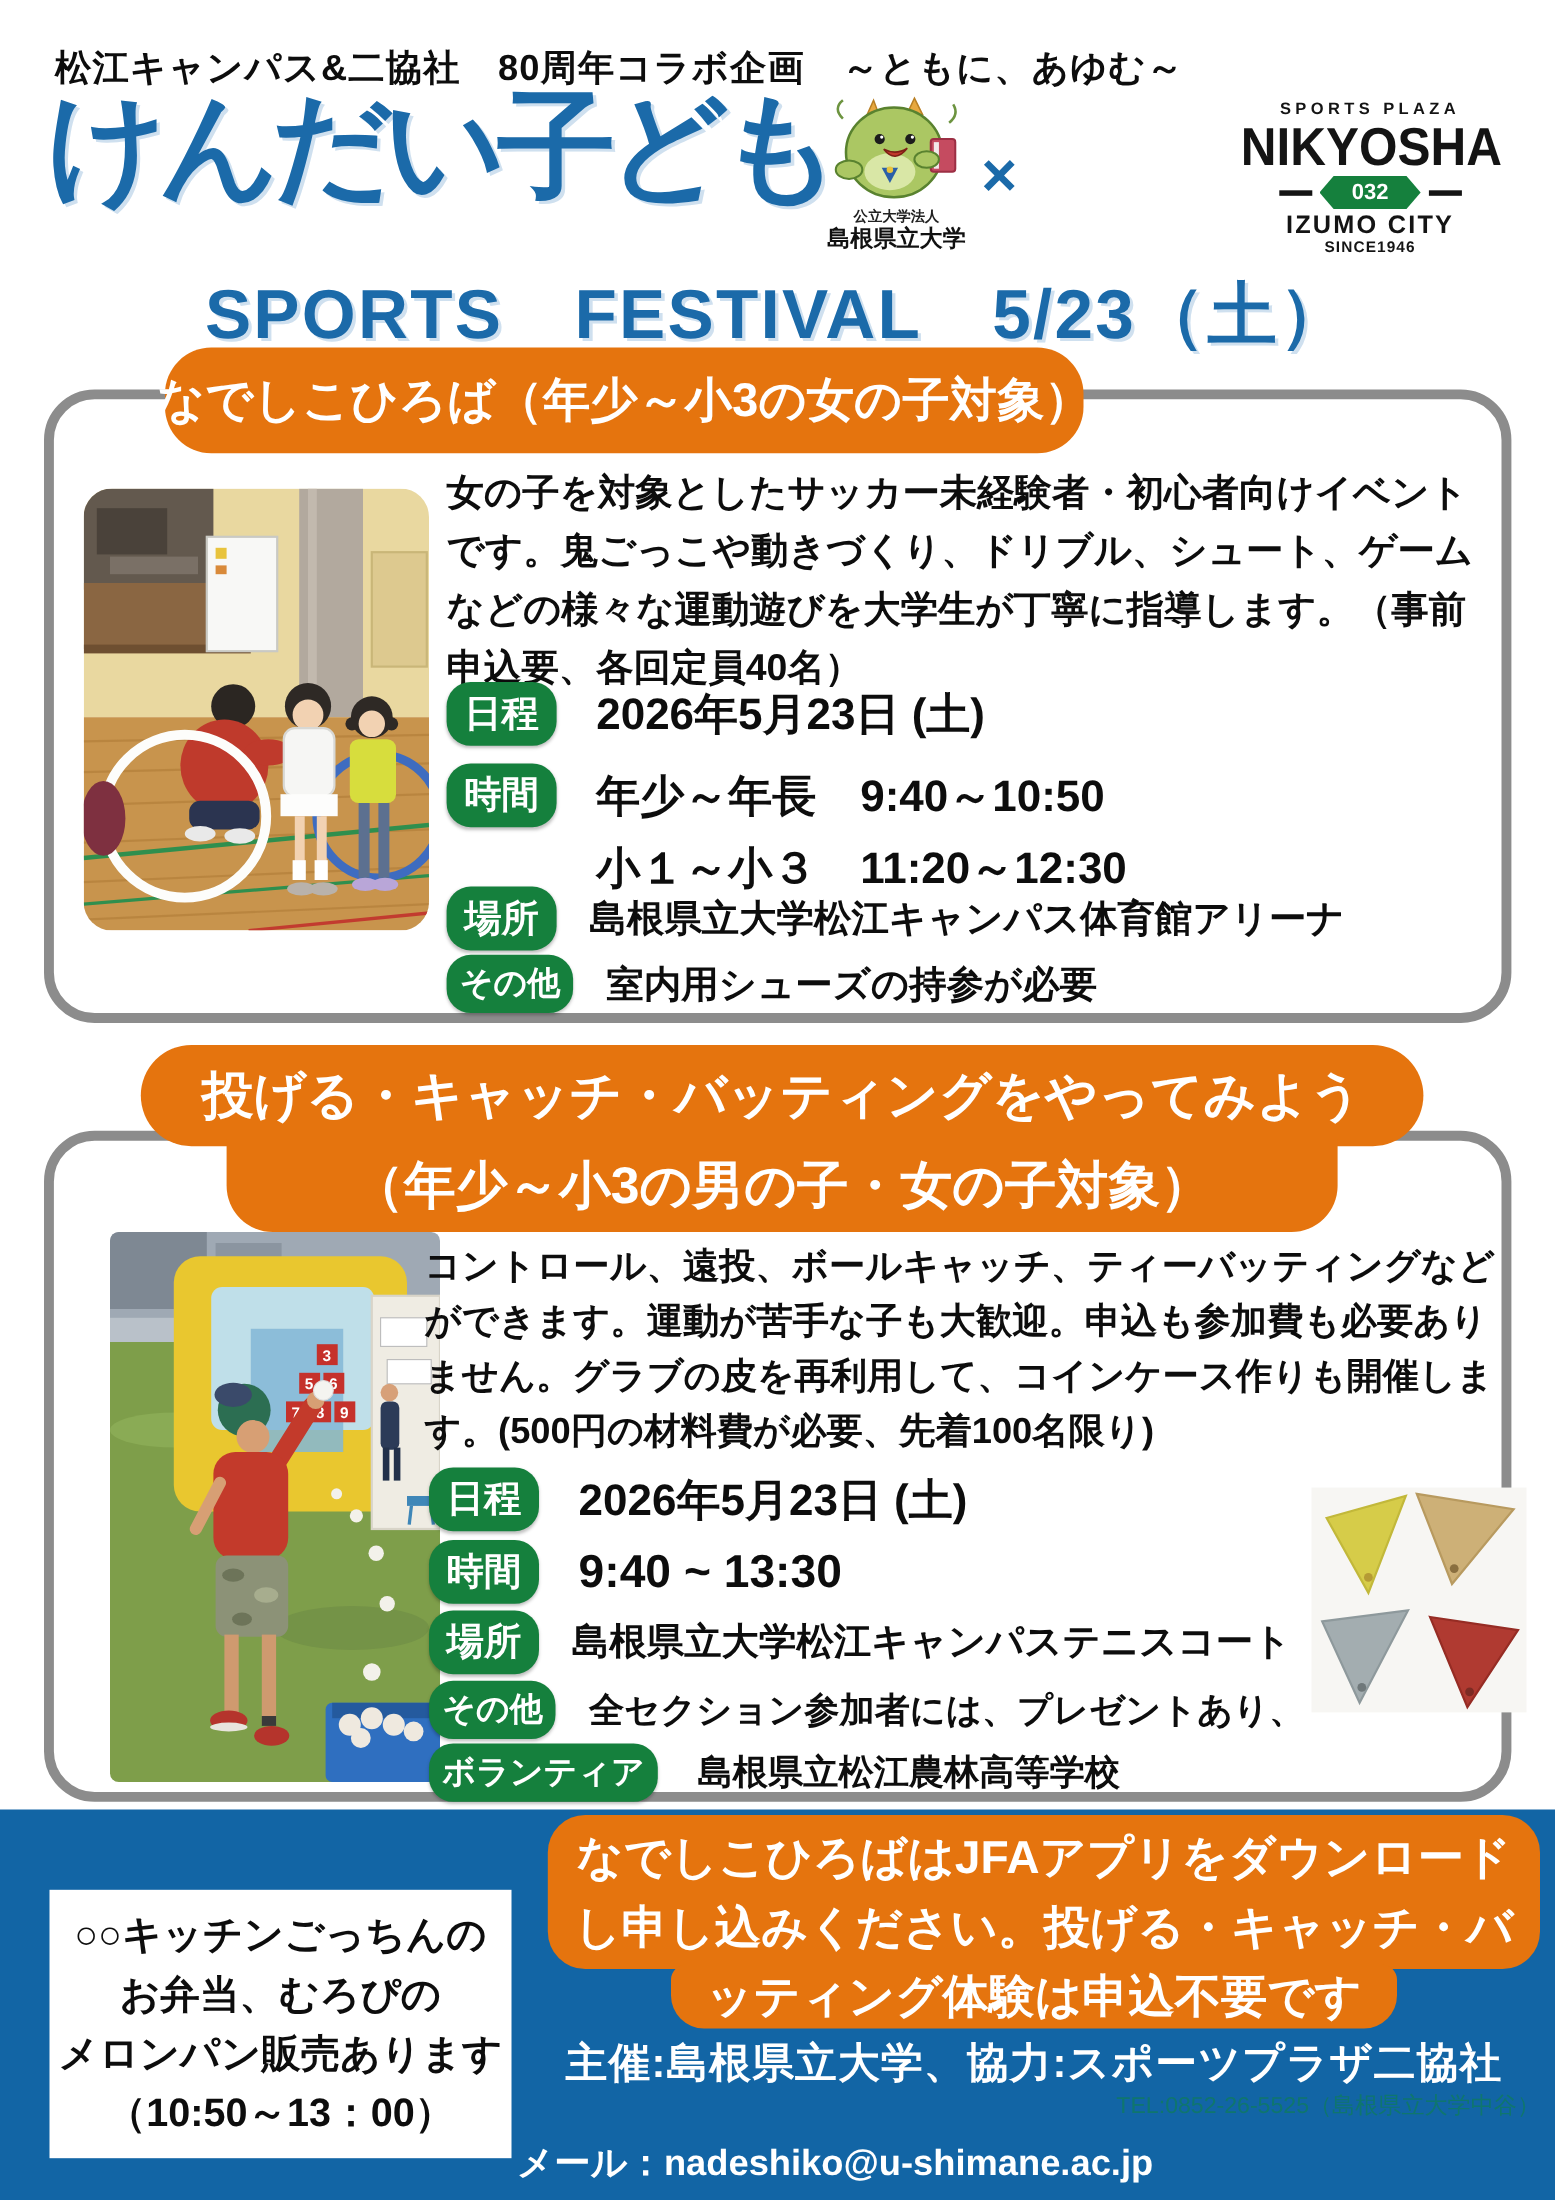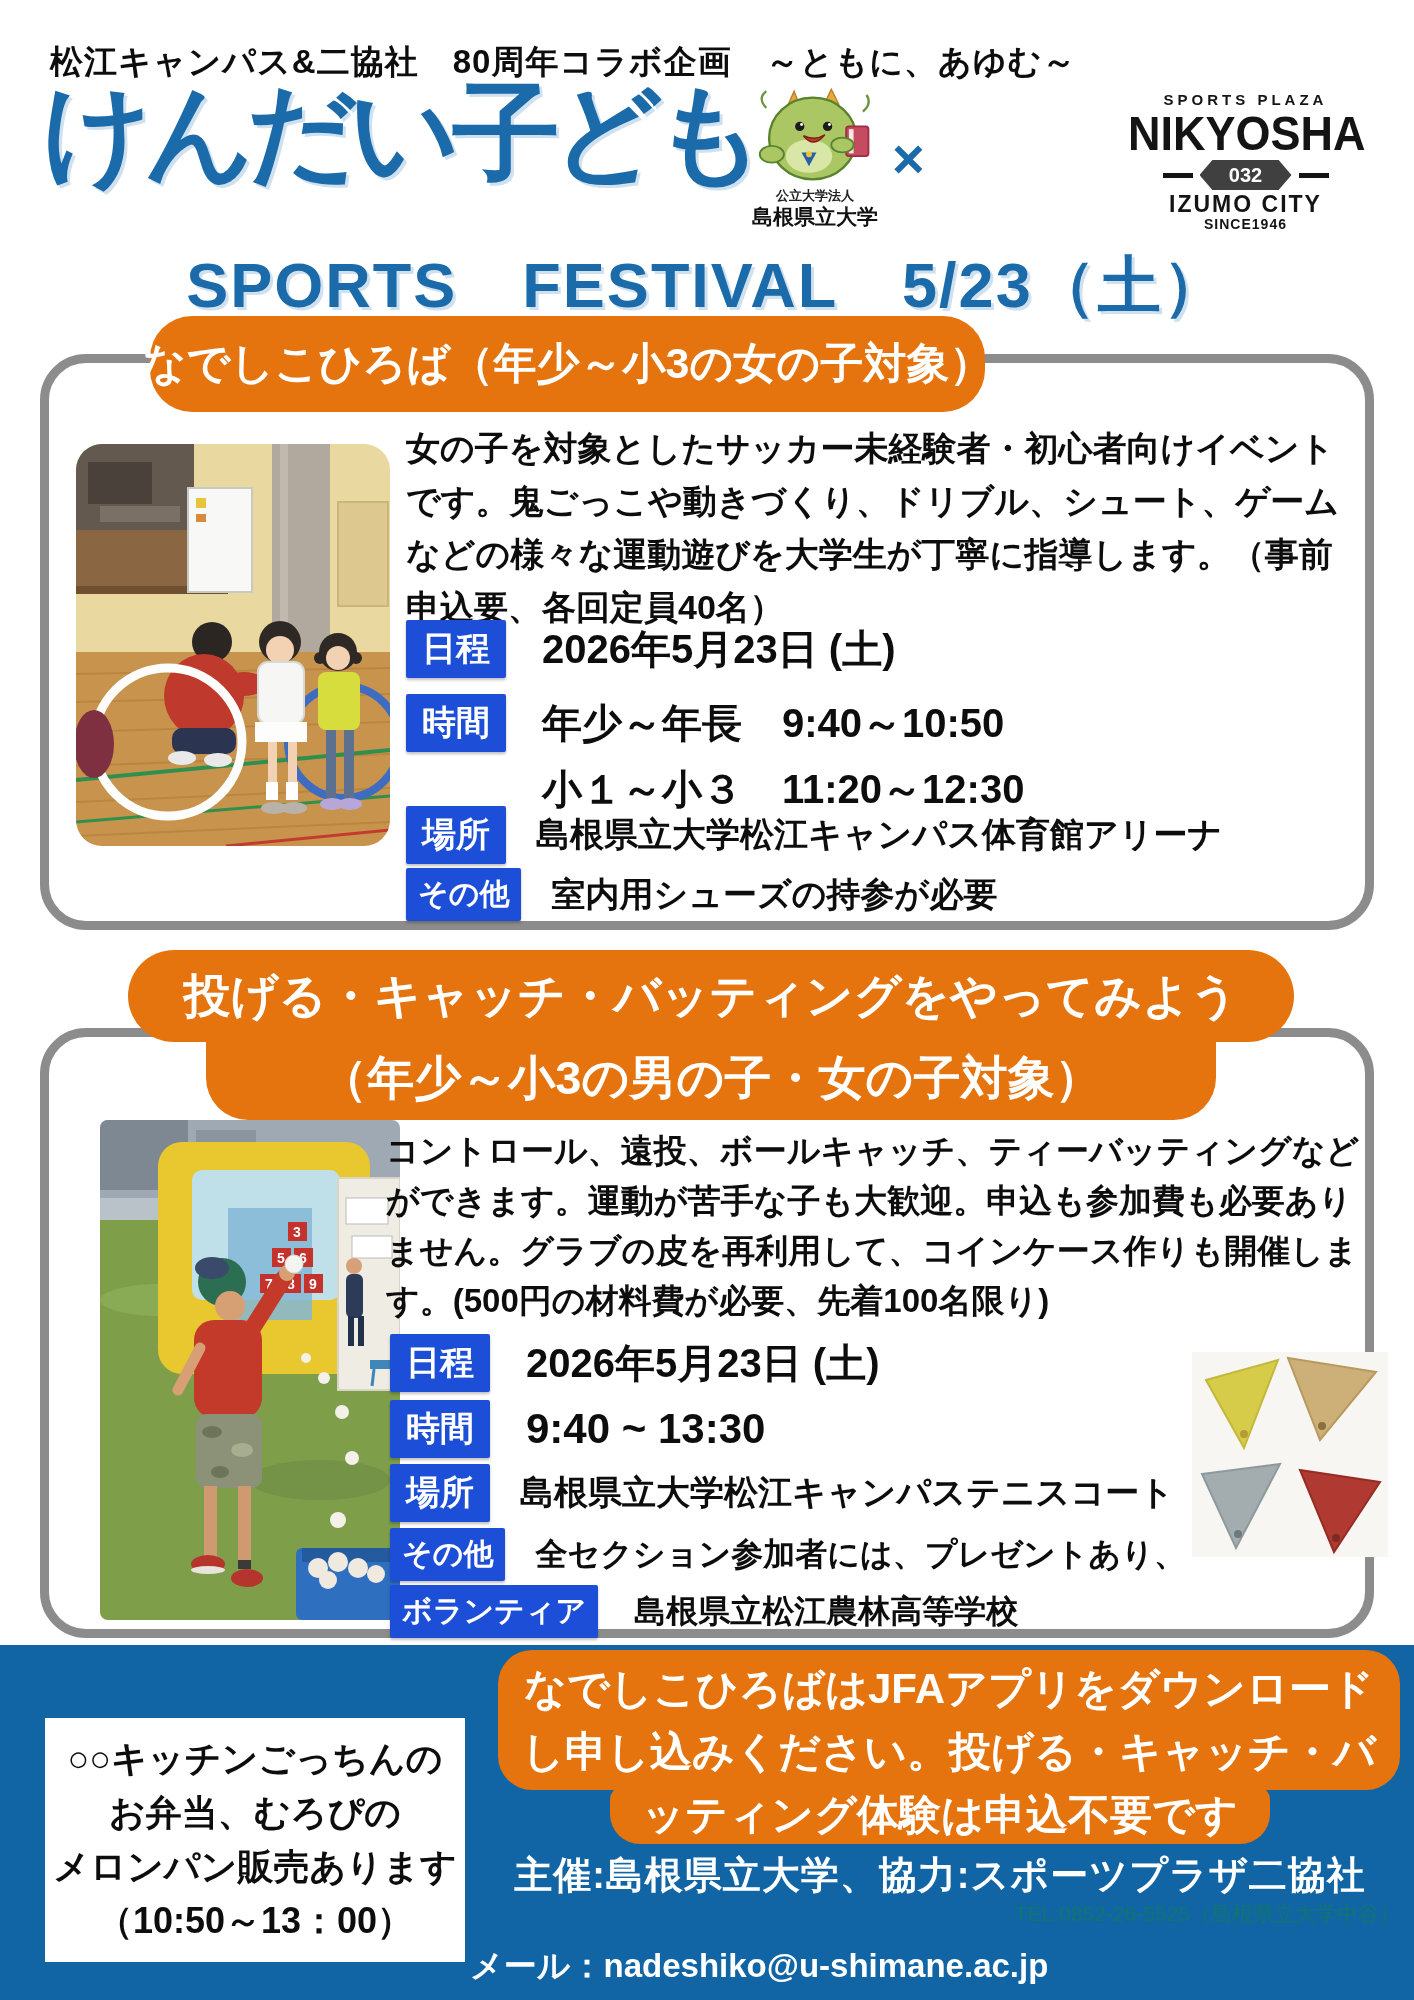--- a/index.html
+++ b/index.html
@@ -13,21 +13,21 @@
               line-height:1.1;text-shadow:3px 3px 0 #cfe0ef;white-space:nowrap;}
   .mascot-wrap{left:740px;top:80px;width:150px;text-align:center;}
   .mascot-cap-small{font-size:13px;font-weight:700;color:#222;line-height:1.2;}
   .mascot-cap{font-size:21px;font-weight:900;color:#111;line-height:1.2;}
   .collab-cross{left:892px;top:126px;font-size:56px;font-weight:900;color:#1b6aa9;}
   .nik{left:1128px;top:92px;width:235px;text-align:center;color:#141414;line-height:1.1;}
   .nik-top{font-size:15px;font-weight:800;letter-spacing:4px;}
   .nik-name{font-size:45px;font-weight:900;letter-spacing:0px;display:inline-block;transform:scaleY(1.08);}
   .nik-badge{display:flex;align-items:center;justify-content:center;gap:7px;margin-top:2px;}
   .nik-dash{width:30px;height:5px;background:#141414;}
-  .nik-hex{width:92px;height:30px;background:#404040;color:#fff;font-size:20px;font-weight:900;line-height:30px;
+  .nik-hex{width:92px;height:30px;background:#15803d;color:#fff;font-size:20px;font-weight:900;line-height:30px;
            clip-path:polygon(14% 0,86% 0,100% 50%,86% 100%,14% 100%,0 50%);}
   .nik-city{font-size:23px;font-weight:900;letter-spacing:2px;margin-top:2px;}
   .nik-since{font-size:14px;font-weight:900;letter-spacing:1px;}
   .subtitle{left:0;top:243px;width:1414px;text-align:center;font-size:63px;font-weight:900;color:#1b6aa9;
             letter-spacing:2px;text-shadow:3px 3px 0 #cfe0ef;white-space:nowrap;}
 
   
   .card{position:absolute;background:#fff;border:9px solid #8c8c8c;border-radius:46px;box-sizing:border-box;z-index:1;}
   .card1{left:40px;top:354px;width:1334px;height:576px;}
   .card2{left:40px;top:1028px;width:1334px;height:610px;}
@@ -40,21 +40,21 @@
   .photo{position:absolute;overflow:hidden;z-index:2;}
   .photo1{left:76px;top:444px;width:314px;height:402px;border-radius:26px;}
   .photo2{left:100px;top:1120px;width:300px;height:500px;border-radius:8px;}
   .photo-coin{left:1192px;top:1352px;width:196px;height:205px;z-index:4;}
 
   .para{position:absolute;font-weight:800;color:#0d0d0d;z-index:2;}
   .para1{left:406px;top:422px;width:948px;font-size:34px;line-height:1.56;}
   .para2{left:386px;top:1126px;width:976px;font-size:33px;line-height:1.52;}
 
   .row{position:absolute;display:flex;align-items:center;gap:36px;z-index:2;white-space:nowrap;}
-  .pill{background:#1d4ed8;color:#fff;border-radius:2px;padding:6px 16px;font-weight:900;font-size:34px;
+  .pill{background:#15803d;color:#fff;border-radius:22px;padding:6px 16px;font-weight:900;font-size:34px;
         box-shadow:0 2px 3px rgba(0,0,0,.25);}
   .pill.small{font-size:30px;padding:6px 12px;}
   .val-lg{font-size:40px;font-weight:900;}
   .val-xl{font-size:42px;font-weight:900;}
   .val-md{font-size:34px;font-weight:900;}
   .val-sm{font-size:32px;font-weight:900;}
 
   
   .footer-band{left:0;top:1645px;width:1414px;height:355px;background:#1265a5;z-index:0;}
   .bento{left:45px;top:1718px;width:420px;height:244px;background:#fff;z-index:2;display:flex;flex-direction:column;

